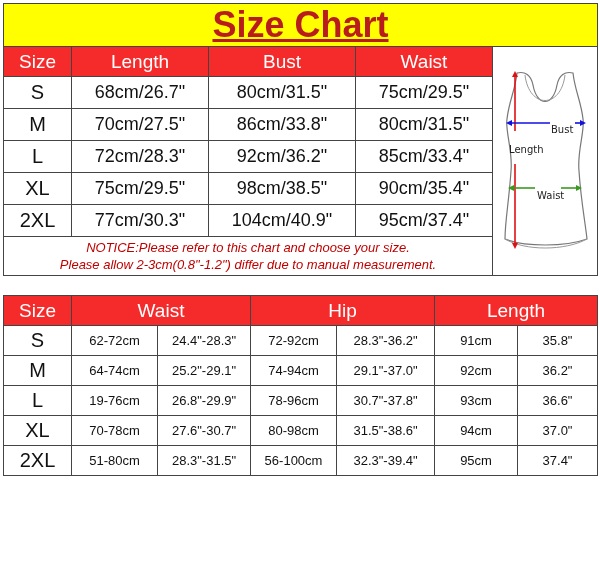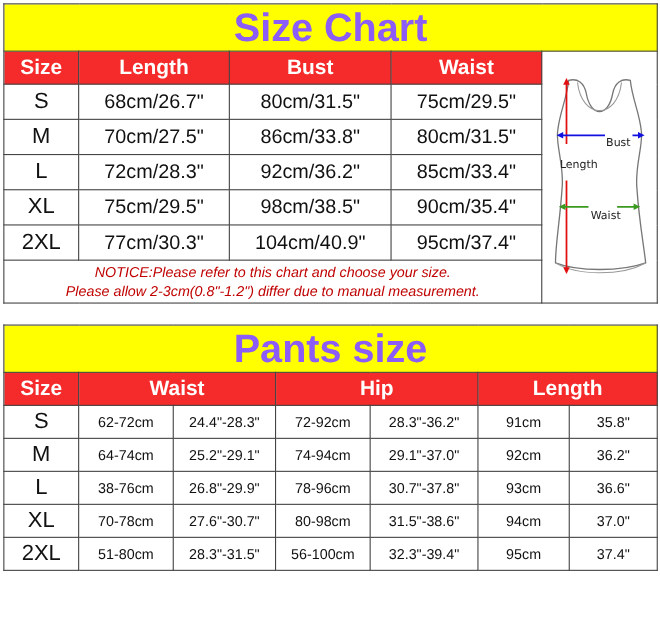--- a/index.html
+++ b/index.html
@@ -1,21 +1,21 @@
 <!DOCTYPE html>
 <html><head>
 <meta charset="utf-8">
 <style>
   html, body { margin: 0; padding: 0; background: #ffffff; }
   body { width: 600px; height: 570px; position: relative; overflow: hidden;
          font-family: "Liberation Sans", "DejaVu Sans", sans-serif; color: #111; }
   table { border-collapse: collapse; position: absolute; left: 3px; table-layout: fixed; }
   td, th { border: 1.5px solid #444; padding: 0; text-align: center; vertical-align: middle; }
-  .title { background: #ffff00; font-weight: bold; color: #8b5cf6; }
-  .hdr th { background: #f52a2a; color: #ffffff; font-weight: bold; font-size: 19px; text-align: center; }
+  .title { background: #ffff00; font-weight: bold; color: #b91c1c; text-decoration: underline; }
+  .hdr th { background: #f52a2a; color: #ffffff; font-weight: normal; font-size: 19px; text-align: center; }
   .row td { font-size: 18px; background: #fff; }
   .row td.sz { font-size: 20px; }
   .note { color: #c00000; font-style: italic; font-size: 13px; line-height: 17px; }
   #t1 { top: 3px; width: 594px; }
   #t1 .title { height: 40px; font-size: 36px; }
   #t1 .hdr th { height: 29px; }
   #t1 .row td { height: 31px; }
   #t1 .noterow td { height: 38px; }
   #t2 { top: 295px; width: 594px; }
   #t2 .title { height: 41px; font-size: 36px; }
@@ -116,23 +116,20 @@
   <colgroup>
     <col style="width:68px">
       <col style="width:86px">
       <col style="width:93px">
       <col style="width:86px">
       <col style="width:98px">
       <col style="width:83px">
       <col style="width:80px">
   </colgroup>
   <tbody>
-      <tr>
-    <td class="title" colspan="7">Pants size</td>
-  </tr>
   <tr class="hdr">
     <th>Size</th>
     <th colspan="2">Waist</th>
     <th colspan="2">Hip</th>
     <th colspan="2">Length</th>
   </tr>
   <tr class="row">
     <td class="sz">S</td>
     <td>62-72cm</td>
     <td>24.4"-28.3"</td>
@@ -145,21 +142,21 @@
     <td class="sz">M</td>
     <td>64-74cm</td>
     <td>25.2"-29.1"</td>
     <td>74-94cm</td>
     <td>29.1"-37.0"</td>
     <td>92cm</td>
     <td>36.2"</td>
   </tr>
   <tr class="row">
     <td class="sz">L</td>
-    <td>38-76cm</td>
+    <td>19-76cm</td>
     <td>26.8"-29.9"</td>
     <td>78-96cm</td>
     <td>30.7"-37.8"</td>
     <td>93cm</td>
     <td>36.6"</td>
   </tr>
   <tr class="row">
     <td class="sz">XL</td>
     <td>70-78cm</td>
     <td>27.6"-30.7"</td>

